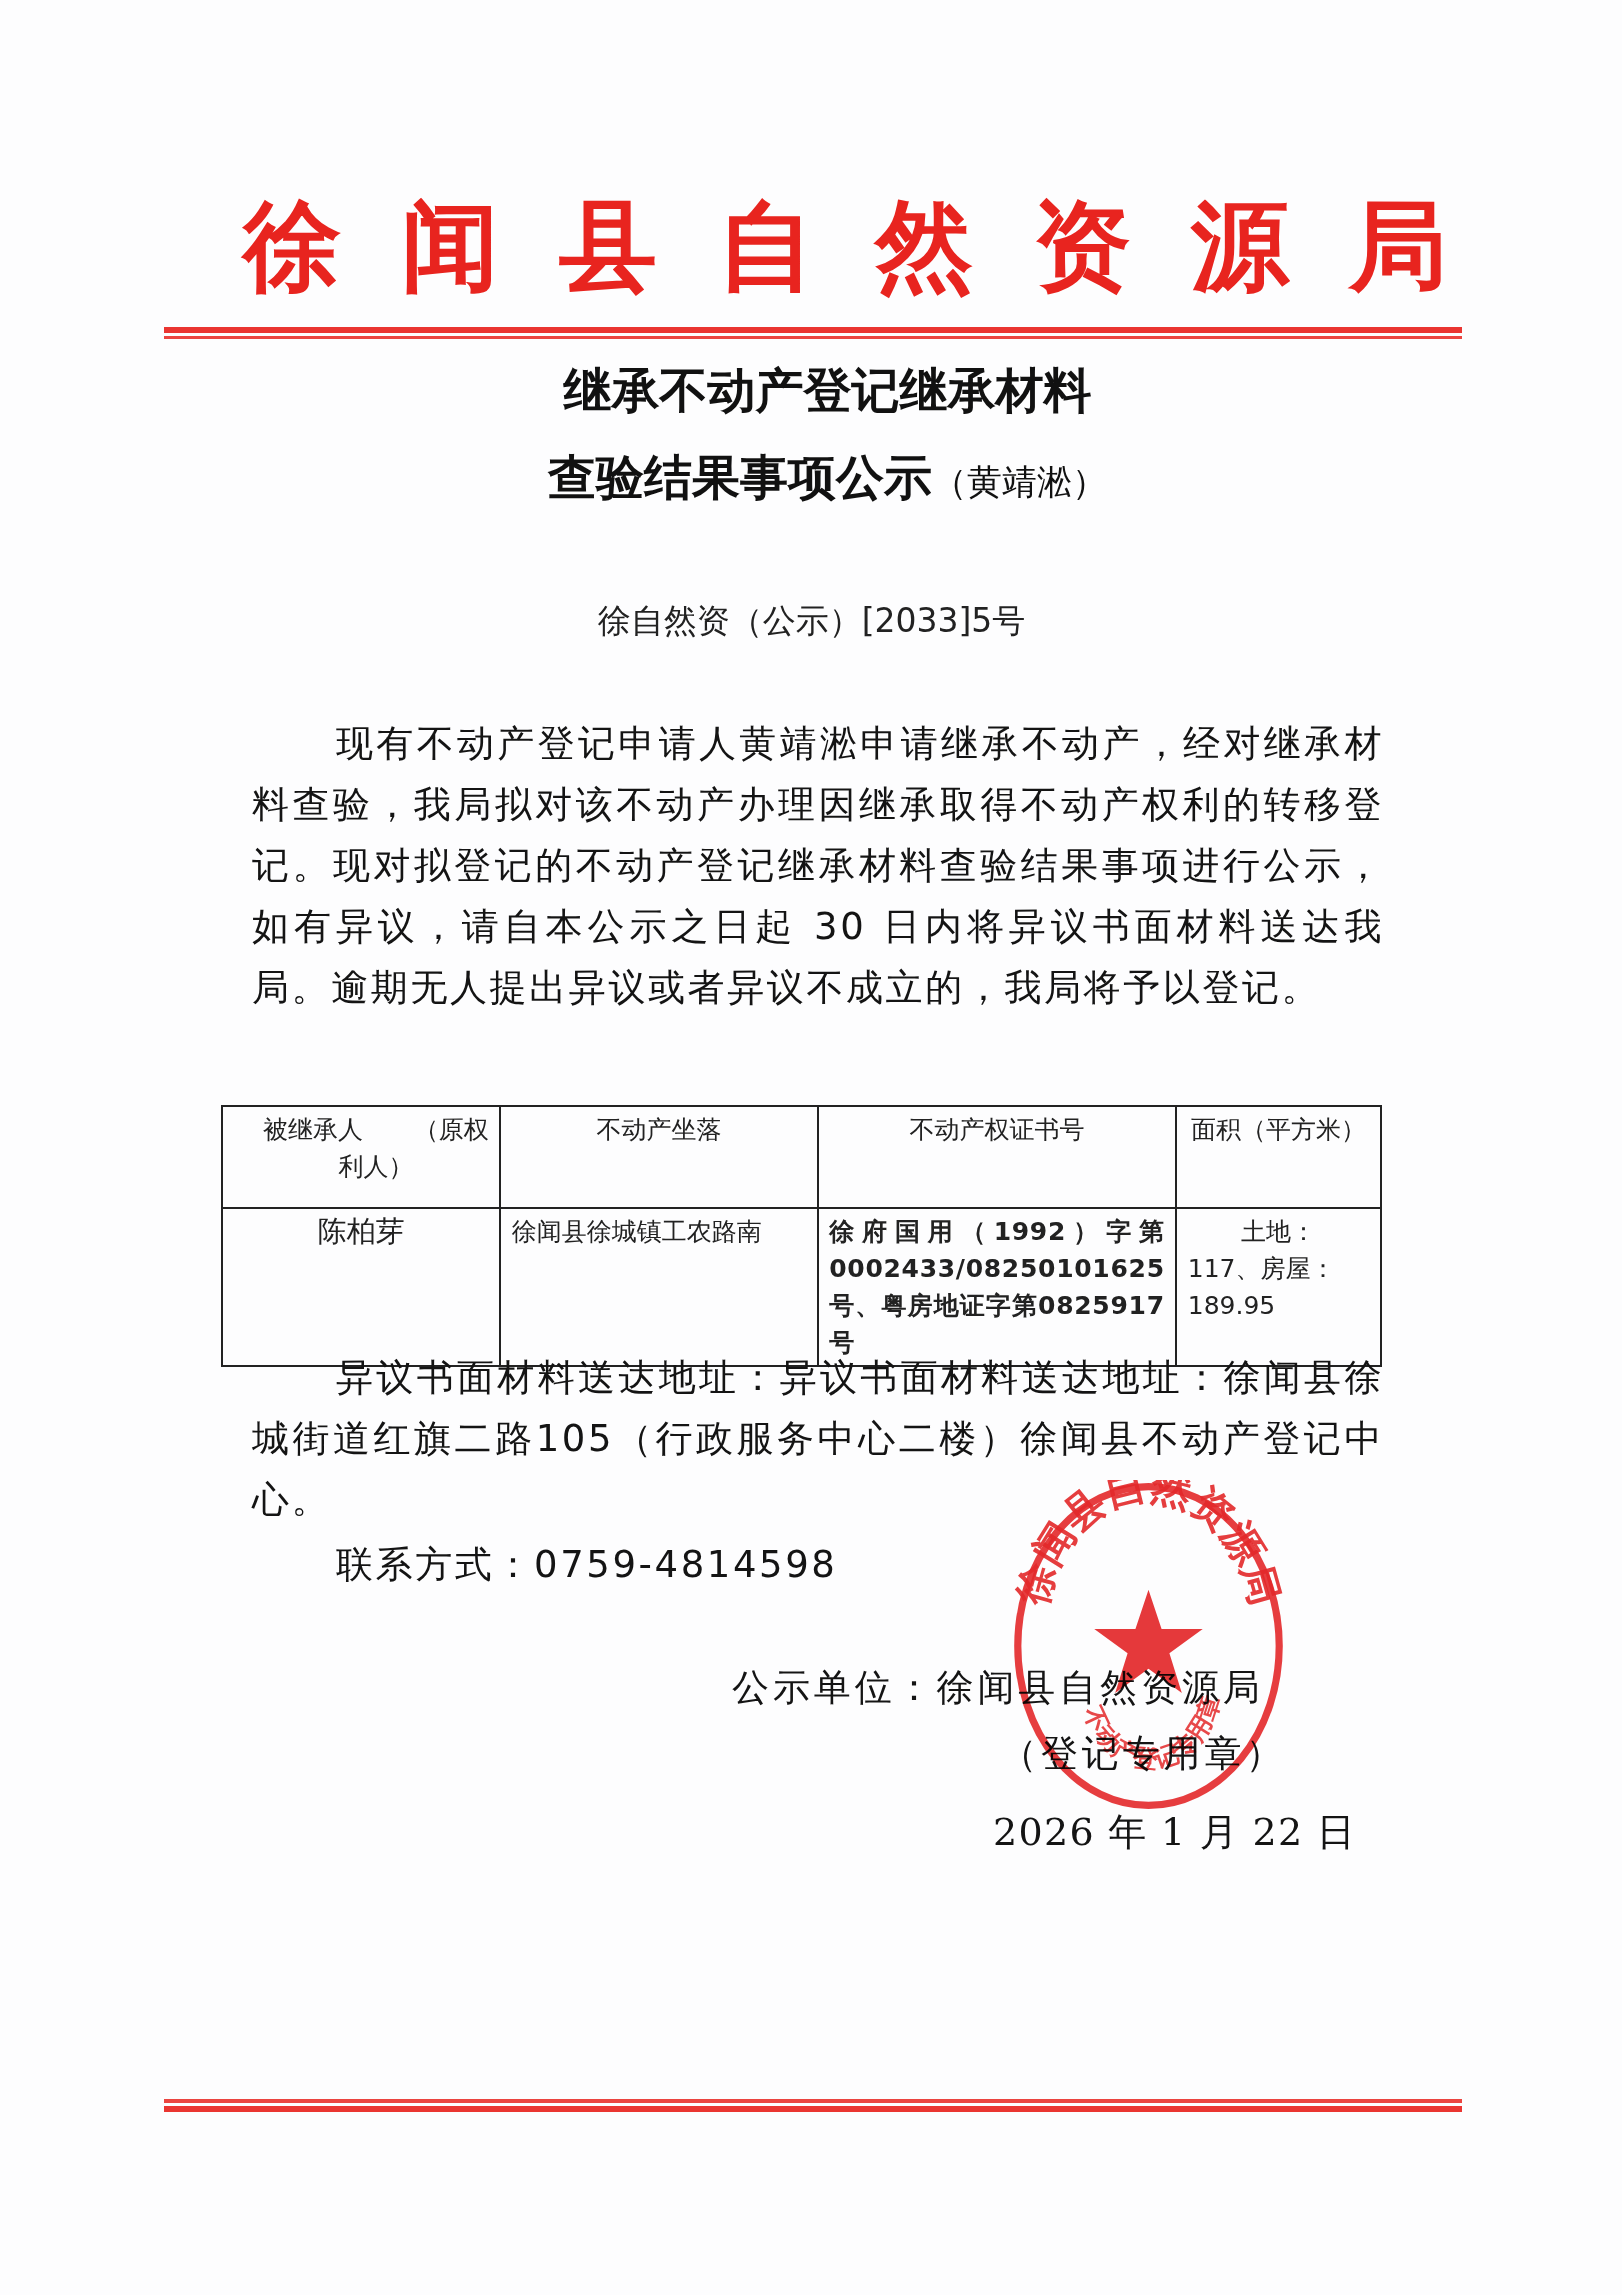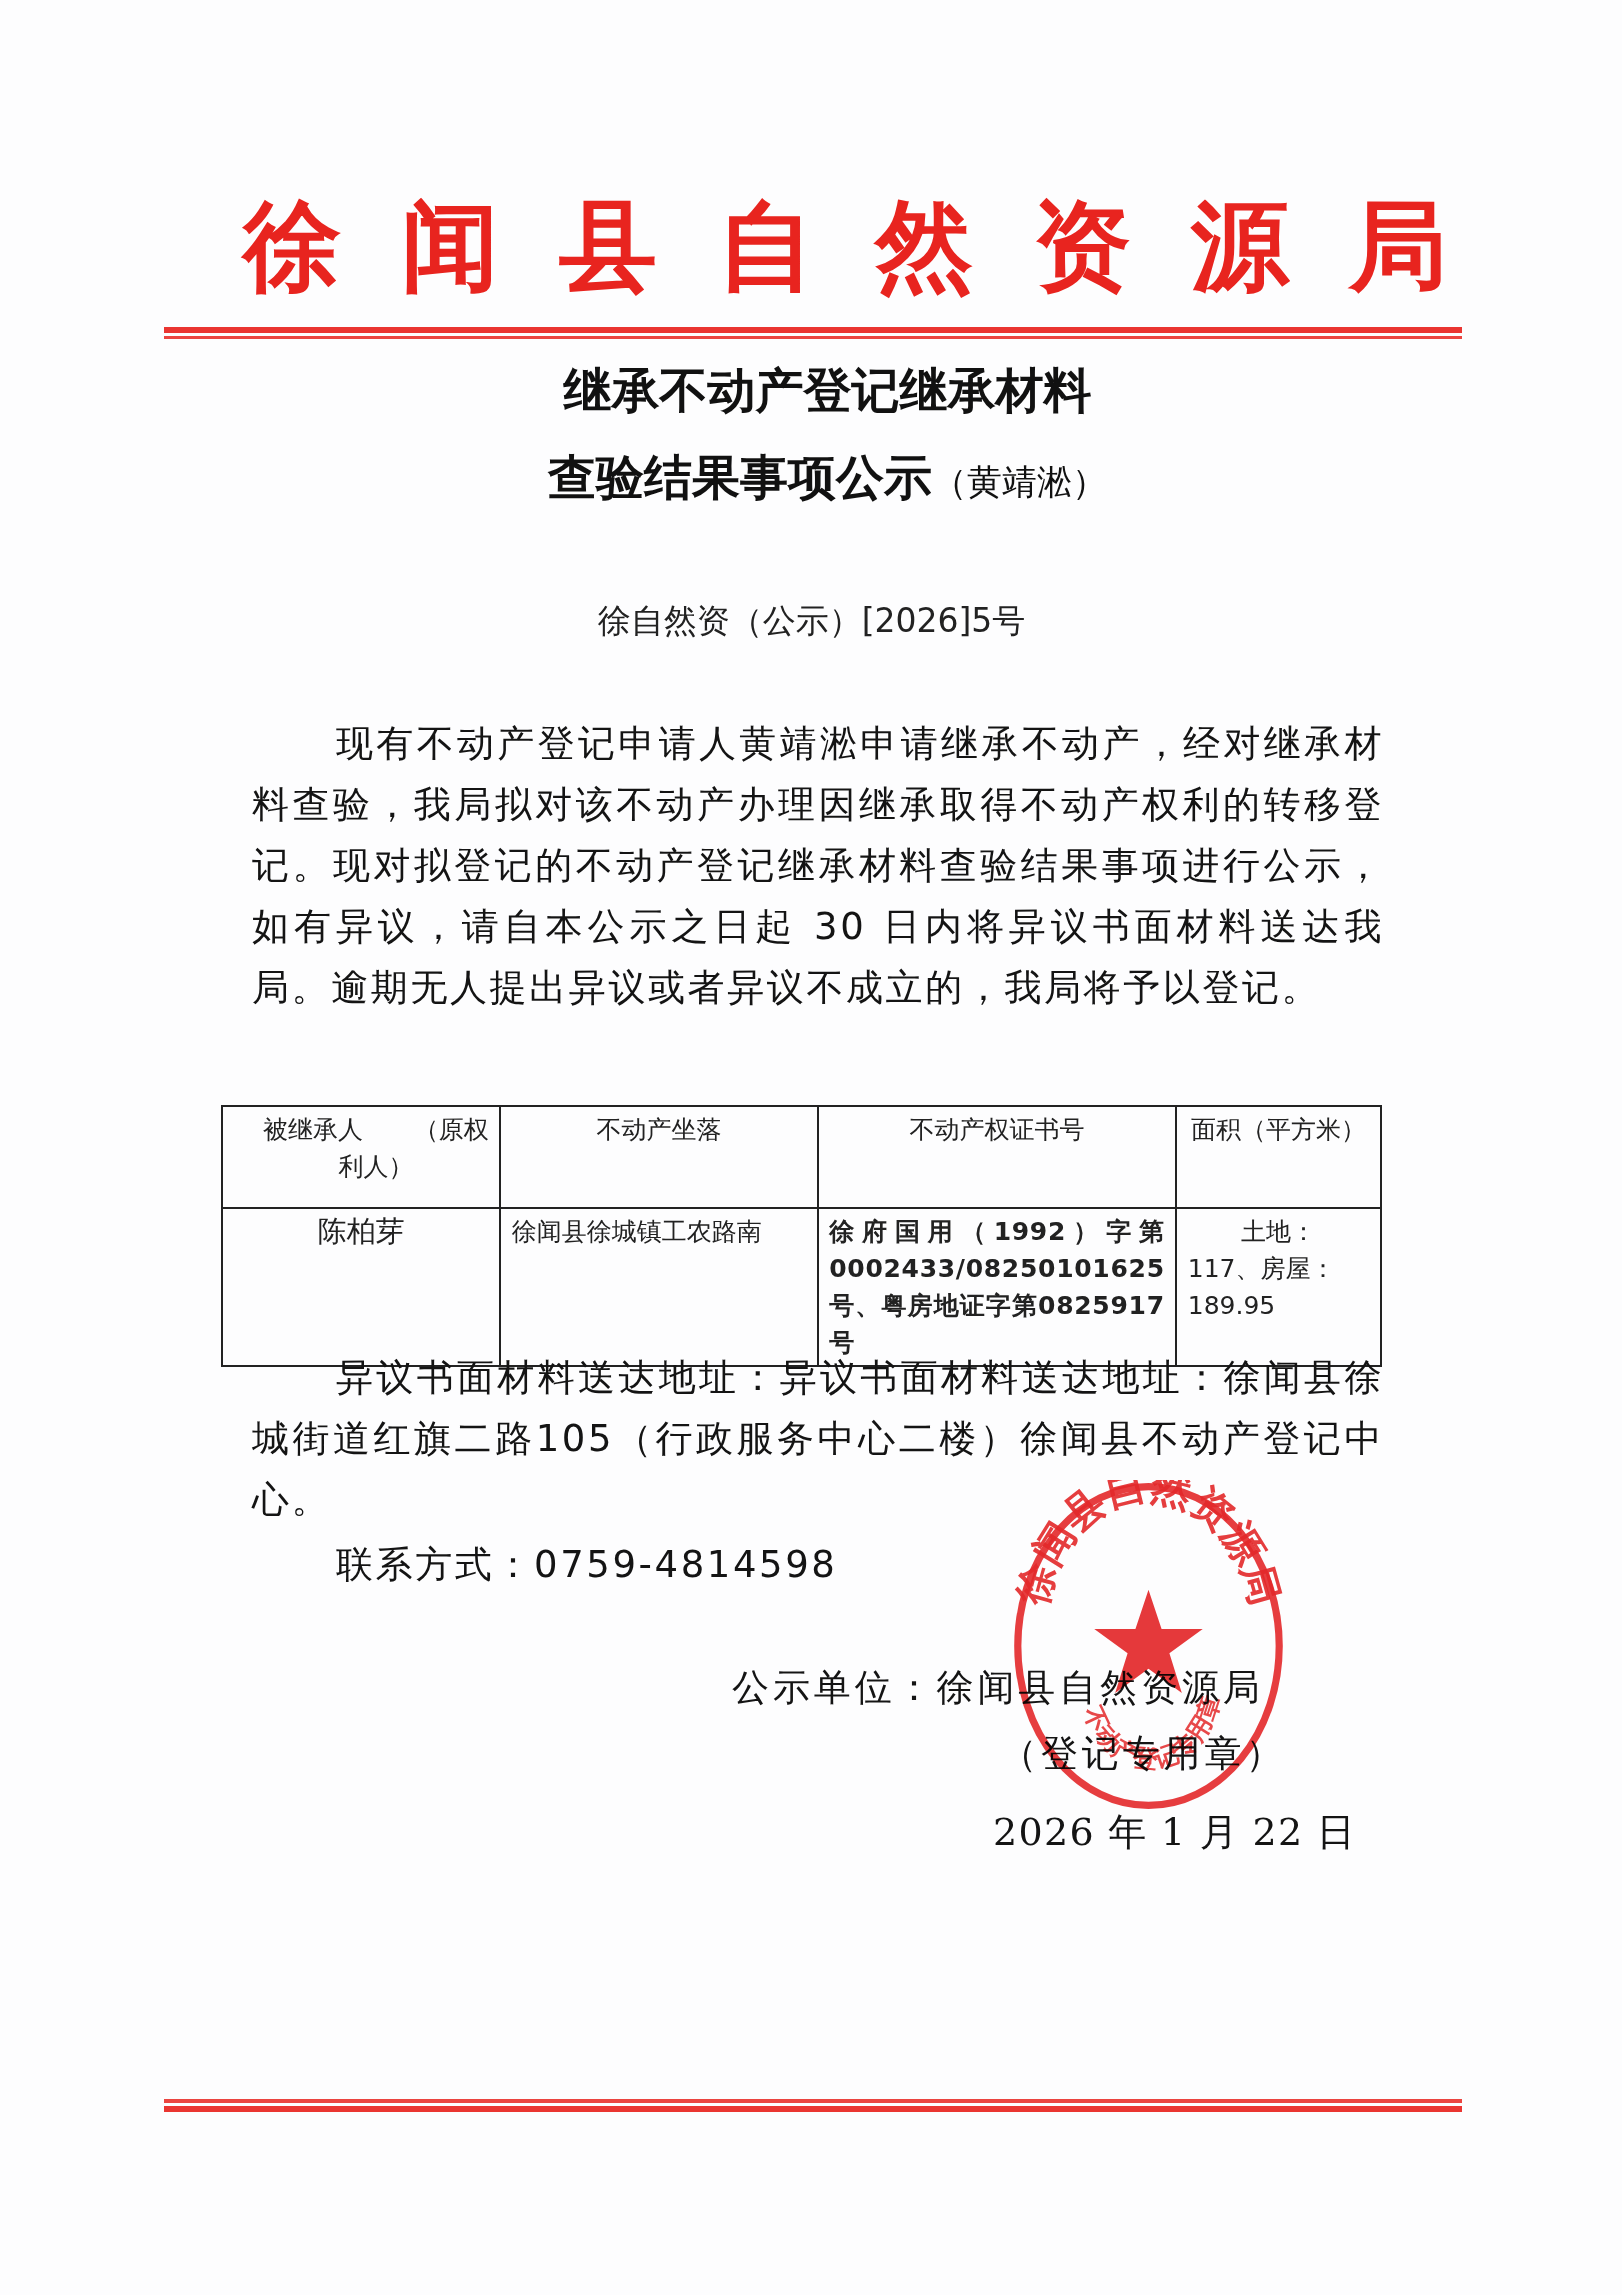--- a/index.html
+++ b/index.html
@@ -71,21 +71,21 @@
 <div class="abs rule" style="top:327px;">
   <div class="l1"></div>
   <div class="l2"></div>
 </div>
 
 <div class="abs doc-title" style="top:361px;">继承不动产登记继承材料</div>
 <div class="abs doc-title" style="top:448px;">
   <span>查验结果事项公示</span><span class="small">（</span><span class="small">黄靖淞</span><span class="small">）</span>
 </div>
 
-<div class="abs docno" style="top:601px;">徐自然资（公示）[2026]5号</div>
+<div class="abs docno" style="top:601px;">徐自然资（公示）[2033]5号</div>
 
 <div class="abs body-text indent" style="top:713px;">现有不动产登记申请人黄靖淞申请继承不动产，经对继承材料查验，我局拟对该不动产办理因继承取得不动产权利的转移登记。现对拟登记的不动产登记继承材料查验结果事项进行公示，如有异议，请自本公示之日起 30 日内将异议书面材料送达我局。逾期无人提出异议或者异议不成立的，我局将予以登记。</div>
 
 <table class="abs reg">
   <tbody>
       <tr>
     <th class="c1" style="text-align:left;padding-left:40px;">
       <div class="th-split">
         <span>被继承人</span>
         <span>（原权</span>

